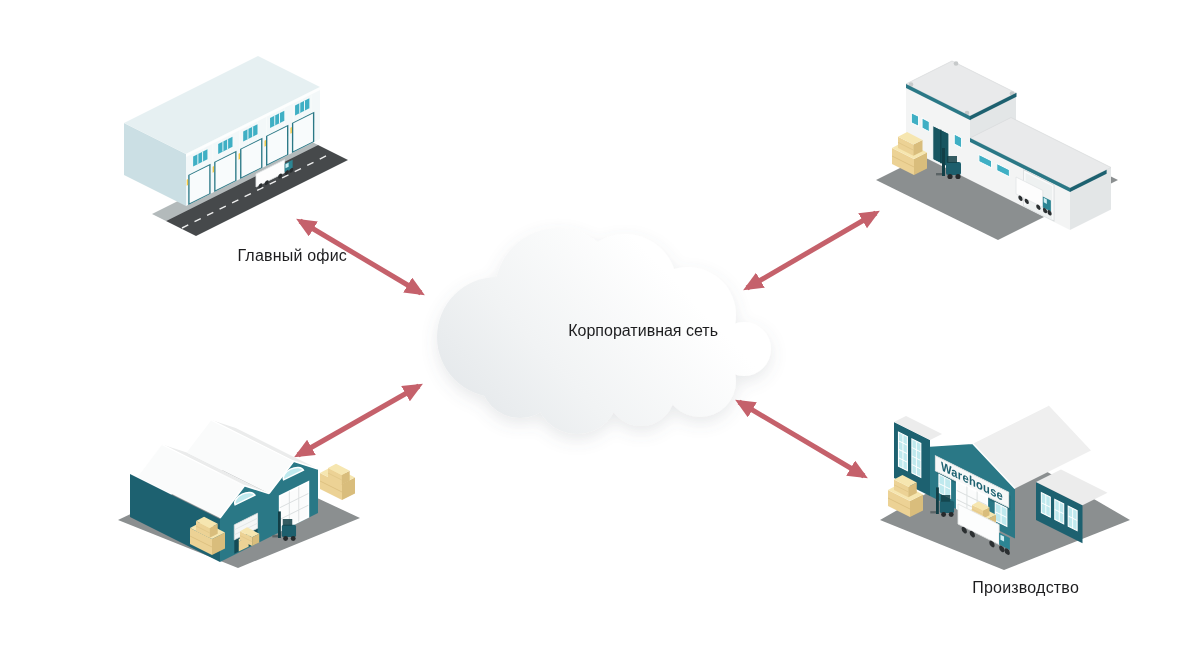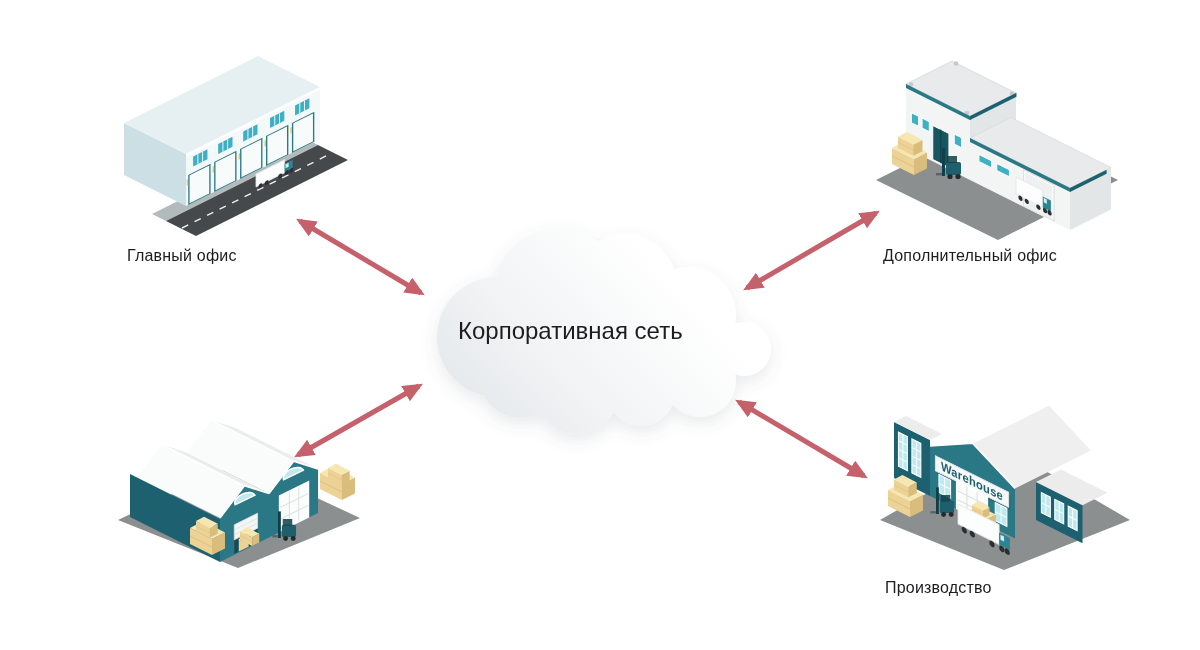--- a/index.html
+++ b/index.html
@@ -4,26 +4,26 @@
 <style>
   html,body{margin:0;padding:0;background:#fff;}
   .canvas{
     position:relative;width:1200px;height:650px;overflow:hidden;
     background:var(--background,#ffffff);
     font-family:"Liberation Sans","DejaVu Sans",sans-serif;
   }
   .scene{position:absolute;left:0;top:0;}
   .bsvg{position:absolute;}
   .node-label{
-    position:absolute;width:220px;text-align:left;
+    position:absolute;width:220px;text-align:right;
     font-size:16px;line-height:20px;color:var(--text,#1d1d1f);letter-spacing:.2px;
   }
   .cloud-label{
-    position:absolute;left:458px;top:319px;width:260px;text-align:left;
-    font-size:24px;line-height:24px;color:var(--text,#1d1d1f);
+    position:absolute;left:458px;top:319px;width:260px;text-align:right;
+    font-size:16px;line-height:24px;color:var(--text,#1d1d1f);
   }
   .arrow-line{stroke:var(--arrow,#c5616b);stroke-width:5;fill:none;}
   .arrowhead{fill:var(--arrow,#c5616b);}
   .f-teal{fill:var(--teal,#2a7886);}
   .f-tealdark{fill:var(--teal-dark,#1d6170);}
   .f-wteal{fill:var(--window-teal,#3fafc4);}
   .f-wlight{fill:var(--window-light,#bfe9ee);}
   .f-ground{fill:var(--ground-gray,#8b8f90);}
   .f-road{fill:var(--road-dark,#46494b);}
   .f-white{fill:var(--white-building,#f3f4f4);}
@@ -286,16 +286,15 @@
         <circle cx="7" cy="-1" r="3"></circle>
           <circle cx="16" cy="-1" r="3"></circle>
           <circle cx="38" cy="-1" r="3"></circle>
         <circle cx="49" cy="-1" r="3"></circle>
           <circle cx="55" cy="-1" r="3"></circle>
       </g>
     </g>
   </svg>
 
   <div class="node-label" style="left:127px;top:246px">Главный офис</div>
-  <div class="node-label" style="left:883px;top:246px">Дополнительный офис</div>
-  <div class="node-label" style="left:885px;top:578px">Производство</div>
+  <div class="node-label" style="left:859px;top:578px">Производство</div>
 
 </div>
 
 </body></html>

